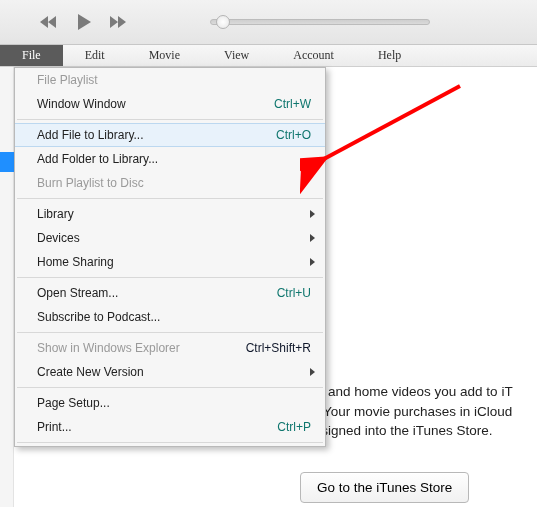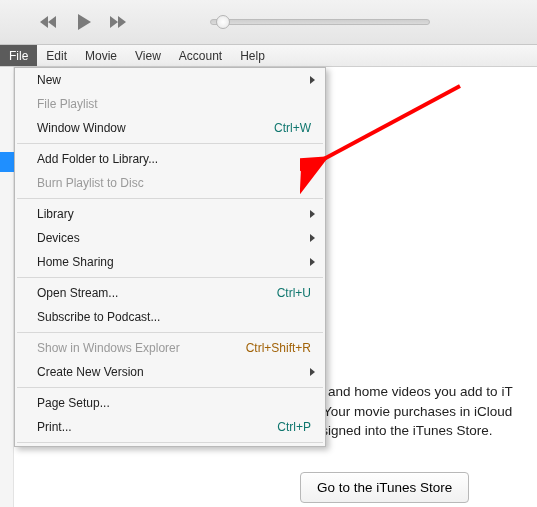--- a/index.html
+++ b/index.html
@@ -27,21 +27,21 @@
   }
 
   .menubar {
     height: 22px;
     background: linear-gradient(#f7f7f7,#ececec);
     border-bottom: 1px solid #cfcfcf;
     display: flex; align-items: stretch;
     font-size: 12px; color: #333;
   }
   .menubar .menu-item {
-    padding: 0 9px; display: flex; align-items: center; cursor: default;
+    padding: 0 22px; display: flex; align-items: center; cursor: default; font-family: Liberation Serif, serif;
   }
   .menubar .menu-item.active {
     background: #5b5b5b; color: #fff;
   }
 
   .content {
     position: absolute; left: 0; right: 0; top: 67px; bottom: 0;
     background: #fff; padding-left: 24px;
   }
   .sidebar-strip { position:absolute; left:0; top:0; width:14px; height:100%; background:#f5f5f5; border-right:1px solid #e3e3e3;}
@@ -71,21 +71,21 @@
     font-size: 12px;
   }
   .dropdown .row {
     display:flex; align-items:center;
     height: 24px; padding: 0 14px 0 22px; color:#222;
     position:relative;
   }
   .dropdown .row.disabled { color:#9a9a9a; }
   .dropdown .row.highlight { background:#e8f2fb; border-top:1px solid #bcd8f0; border-bottom:1px solid #bcd8f0; }
   .dropdown .shortcut { margin-left:auto; color:#0f766e; }
-  .dropdown .row.disabled .shortcut { color:#a16207; }
+  .dropdown .row.disabled .shortcut { color:#0f172a; }
   .dropdown .sep { height:1px; background:#d8d8d8; margin:3px 2px; }
   .submenu-arrow {
     position:absolute; right:10px; top:50%; transform:translateY(-50%);
     width:0;height:0;border-top:4px solid transparent;border-bottom:4px solid transparent;border-left:5px solid #444;
   }
 
   .arrow-annot {
     position:absolute; pointer-events:none;
   }
 </style>
@@ -130,32 +130,32 @@
   <div class="heading">ovies</div>
   <div class="body-text">
     <span>es and home videos you add to iT</span><br>
     <span>y. Your movie purchases in iCloud</span><br>
     <span>e signed into the iTunes Store.</span>
   </div>
   <button class="store-btn">Go to the iTunes Store</button>
 </div>
 
 <div class="dropdown">
-  <div class="row">
-    <span>New</span>
-    <span class="submenu-arrow"></span>
-  </div>
   <div class="row disabled">
     <span>File Playlist</span>
   </div>
   <div class="row">
     <span>Window Window</span>
     <span class="shortcut">Ctrl+W</span>
   </div>
   <div class="sep"></div>
+  <div class="row highlight">
+    <span>Add File to Library...</span>
+    <span class="shortcut">Ctrl+O</span>
+  </div>
   <div class="row">
     <span>Add Folder to Library...</span>
   </div>
   <div class="row disabled">
     <span>Burn Playlist to Disc</span>
   </div>
   <div class="sep"></div>
   <div class="row">
     <span>Library</span>
     <span class="submenu-arrow"></span>

